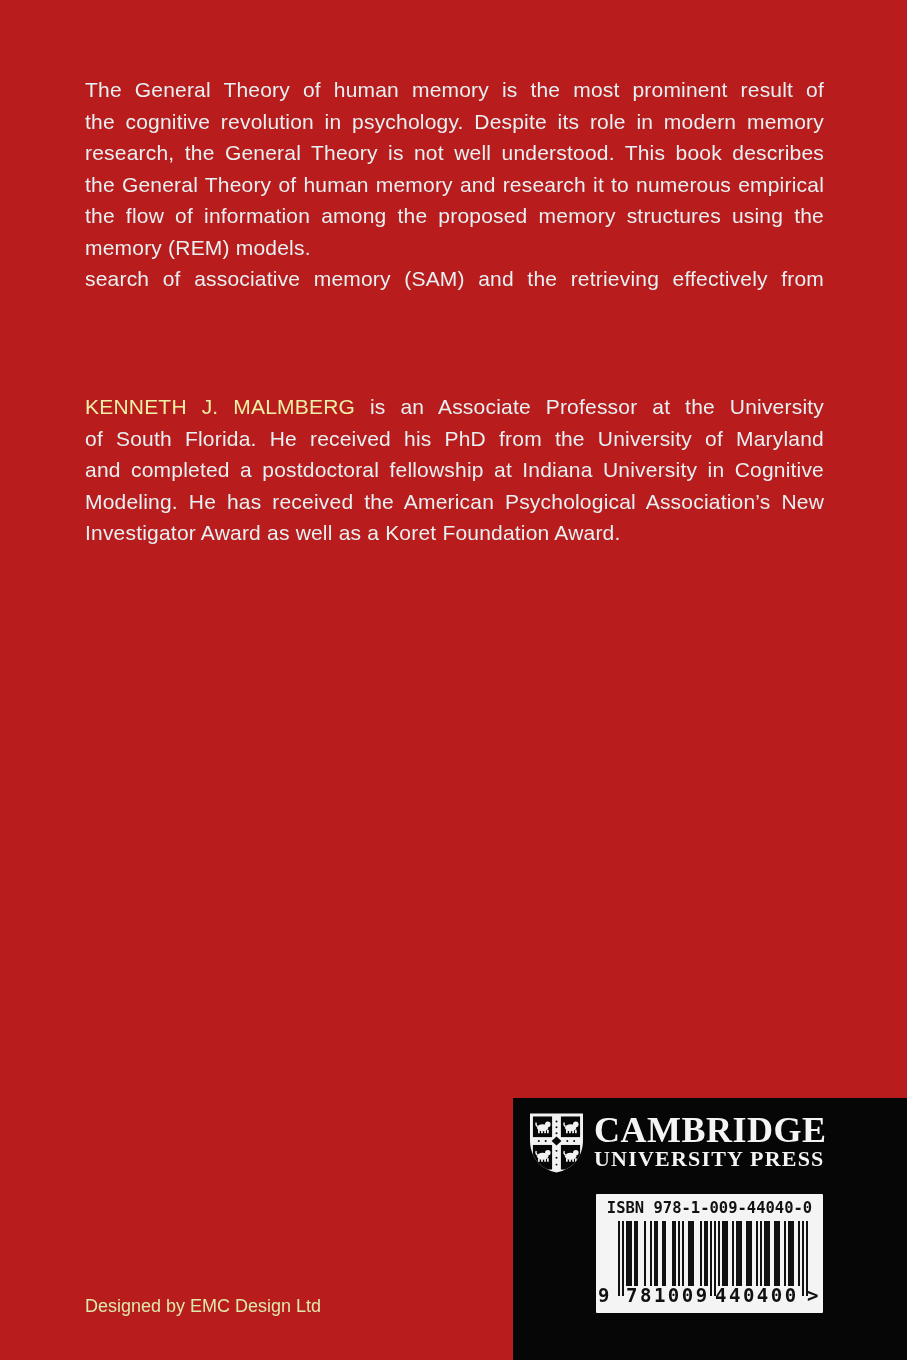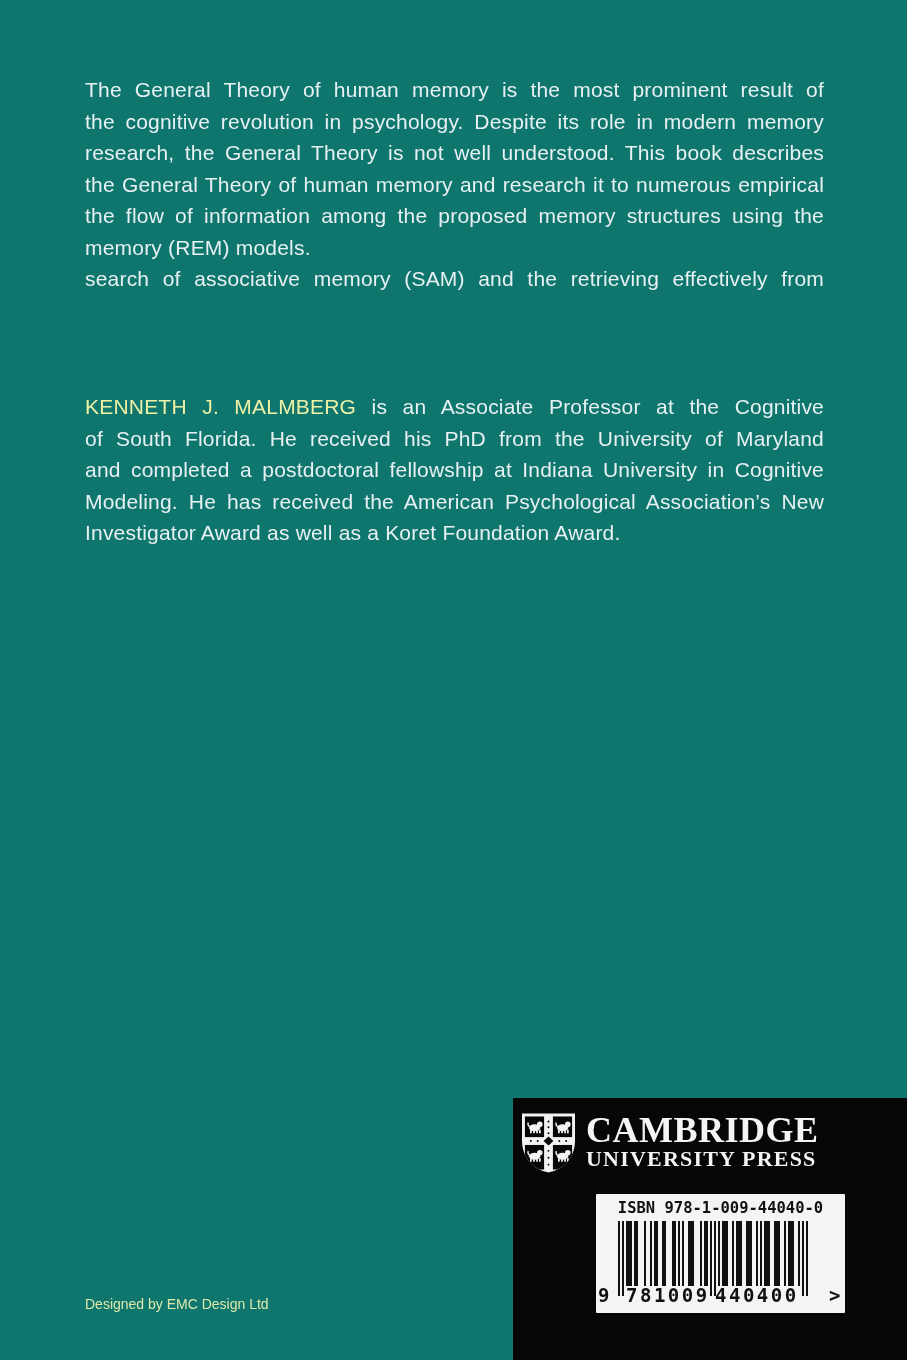--- a/index.html
+++ b/index.html
@@ -3,21 +3,21 @@
 <meta charset="utf-8">
 <style>
   html,body{margin:0;padding:0;}
   body{
     width:907px;height:1360px;
     font-family:"Liberation Sans", sans-serif;
     background:#05465f;
     position:relative;
     overflow:hidden;
   }
-  .page{position:absolute;inset:0;background:#0f766e;}
+  .page{position:absolute;inset:0;background:#b91c1c;}
 
   
   .copy{
     position:absolute;left:85px;width:739px;
     color:#e7f0f2;
     font-size:21px;line-height:31.5px;
     letter-spacing:0.2px;
   }
   .synopsis{top:74px;}
   .bio{top:391px;}
@@ -25,41 +25,41 @@
   .jline.last{text-align-last:left;}
   .author{color:#eef0a6;}
 
   
   .credit{
     position:absolute;left:85px;top:1094px;
     color:#dde9ab;font-size:18px;line-height:27px;
   }
   .designed{
     position:absolute;left:85px;top:1296px;
-    color:#dde9ab;font-size:14px;
+    color:#dde9ab;font-size:18px;
   }
 
   
   .pub-block{
     position:absolute;left:513px;top:1098px;
     width:394px;height:262px;background:#060606;
   }
-  .logo-row{position:absolute;left:8px;top:14px;display:flex;align-items:flex-start;}
+  .logo-row{position:absolute;left:16px;top:14px;display:flex;align-items:flex-start;}
   .shield{width:55px;height:62px;display:block;}
   .logo-text{
     margin-left:10px;margin-top:2px;
     color:#f4f4f4;font-family:"Liberation Serif", serif;font-weight:700;
   }
   .logo-name{font-size:36px;line-height:32px;letter-spacing:0.5px;}
   .logo-imprint{font-size:22px;line-height:22px;letter-spacing:1.2px;margin-top:2px;}
 
   
   .barcode-box{
     position:absolute;left:83px;top:96px;
-    width:249px;height:119px;background:#f4f4f4;border-radius:1px;
+    width:227px;height:119px;background:#f4f4f4;border-radius:1px;
   }
   .isbn-label{
     position:absolute;top:5px;left:0;right:0;text-align:center;
     font-family:"DejaVu Sans Mono", monospace;font-weight:700;
     font-size:15.5px;color:#111;letter-spacing:0;
   }
   .bars{
     position:absolute;left:22px;top:27px;width:190px;height:75px;
     display:flex;align-items:flex-start;
   }
@@ -85,21 +85,21 @@
       <div class="jline">The General Theory of human memory is the most prominent result of</div>
       <div class="jline">the cognitive revolution in psychology. Despite its role in modern memory</div>
       <div class="jline">research, the General Theory is not well understood. This book describes</div>
       <div class="jline">the General Theory of human memory and research it to numerous empirical</div>
       <div class="jline">the flow of information among the proposed memory structures using the</div>
       <div class="jline last">memory (REM) models.</div>
       <div class="jline">search of associative memory (SAM) and the retrieving effectively from</div>
     </section>
 
   <section class="copy bio">
-    <div class="jline"><span class="author">KENNETH J. MALMBERG</span><span> is an Associate Professor at the Cognitive</span></div>
+    <div class="jline"><span class="author">KENNETH J. MALMBERG</span><span> is an Associate Professor at the University</span></div>
     <div>
         <div class="jline">of South Florida. He received his PhD from the University of Maryland</div>
         <div class="jline">and completed a postdoctoral fellowship at Indiana University in Cognitive</div>
         <div class="jline">Modeling. He has received the American Psychological Association’s New</div>
         <div class="jline last">Investigator Award as well as a Koret Foundation Award.</div>
       </div>
   </section>
 
 
   <div class="designed">Designed by EMC Design Ltd</div>

